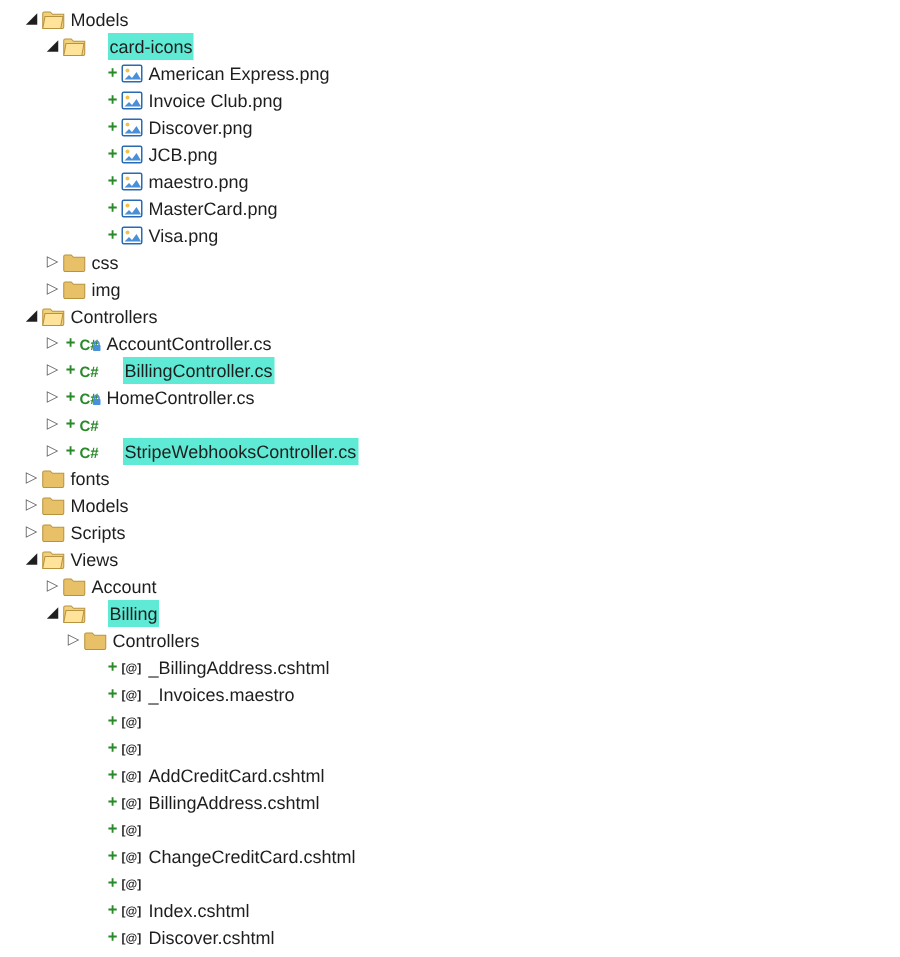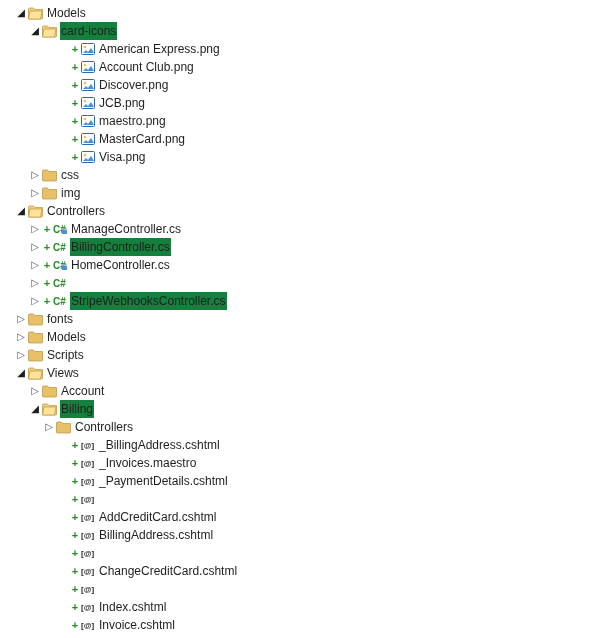--- a/index.html
+++ b/index.html
@@ -23,21 +23,21 @@
     width: 14px;
     text-align: center;
     font-size: 10px;
     color: #606060;
     cursor: pointer;
   }
   .arrow.expanded { color: #1e1e1e; font-size: 10px; }
   .spacer { width: 14px; display: inline-block; }
   .icon { width: 16px; height: 16px; display: inline-flex; align-items: center; justify-content: center; margin-right: 2px; }
   .label { padding: 0 1px; }
-  .hl { background: #15803d; }
+  .hl { background: #5eead4; margin-left: 12px; }
   .plus {
     width: 10px; text-align: center; color: #2a8a2a; font-weight: bold; font-size: 11px;
   }
 </style>
 </head>
 <body>
 
 <div class="row">
     <span class="spacer"></span>
     <span class="arrow expanded">◢</span>
@@ -84,21 +84,21 @@
     <span class="spacer"></span>
     <span class="spacer"></span>
     <span class="plus">+</span>
     <span class="icon">
       <svg width="16" height="16" viewBox="0 0 16 16">
     <rect x="1.5" y="2.5" width="13" height="11" rx="1" fill="#fff" stroke="#2a6bb0" stroke-width="1"></rect>
     <circle cx="5" cy="6" r="1.3" fill="#f3c14b"></circle>
     <path d="M3 12l3-3 2 2 3-4 3 5z" fill="#4a90d9"></path>
   </svg>
     </span>
-    <span class="label ">Account Club.png</span>
+    <span class="label ">Invoice Club.png</span>
   </div>
 <div class="row">
     <span class="spacer"></span>
     <span class="spacer"></span>
     <span class="spacer"></span>
     <span class="spacer"></span>
     <span class="spacer"></span>
     <span class="plus">+</span>
     <span class="icon">
       <svg width="16" height="16" viewBox="0 0 16 16">
@@ -213,21 +213,21 @@
     <span class="spacer"></span>
     <span class="arrow ">▷</span>
     <span class="plus">+</span>
     <span class="icon">
       <svg width="16" height="16" viewBox="0 0 16 16">
     <text x="1" y="12" font-family="Segoe UI,Arial" font-size="10" font-weight="700" fill="#2a8a2a">C#</text>
     <rect x="10" y="9" width="5" height="4" rx="0.5" fill="#4a90d9"></rect>
         <path d="M11 9v-1a1.5 1.5 0 0 1 3 0v1" fill="none" stroke="#4a90d9" stroke-width="1"></path>
   </svg>
     </span>
-    <span class="label ">ManageController.cs</span>
+    <span class="label ">AccountController.cs</span>
   </div>
 <div class="row">
     <span class="spacer"></span>
     <span class="spacer"></span>
     <span class="arrow ">▷</span>
     <span class="plus">+</span>
     <span class="icon">
       <svg width="16" height="16" viewBox="0 0 16 16">
     <text x="1" y="12" font-family="Segoe UI,Arial" font-size="10" font-weight="700" fill="#2a8a2a">C#</text>
 
@@ -388,21 +388,20 @@
     <span class="spacer"></span>
     <span class="spacer"></span>
     <span class="spacer"></span>
     <span class="spacer"></span>
     <span class="plus">+</span>
     <span class="icon">
       <svg width="16" height="16" viewBox="0 0 16 16">
     <text x="1" y="11" font-family="Segoe UI,Arial" font-size="8" font-weight="700" fill="#1e1e1e">[@]</text>
   </svg>
     </span>
-    <span class="label ">_PaymentDetails.cshtml</span>
   </div>
 <div class="row">
     <span class="spacer"></span>
     <span class="spacer"></span>
     <span class="spacer"></span>
     <span class="spacer"></span>
     <span class="spacer"></span>
     <span class="plus">+</span>
     <span class="icon">
       <svg width="16" height="16" viewBox="0 0 16 16">
@@ -497,14 +496,14 @@
     <span class="spacer"></span>
     <span class="spacer"></span>
     <span class="spacer"></span>
     <span class="spacer"></span>
     <span class="plus">+</span>
     <span class="icon">
       <svg width="16" height="16" viewBox="0 0 16 16">
     <text x="1" y="11" font-family="Segoe UI,Arial" font-size="8" font-weight="700" fill="#1e1e1e">[@]</text>
   </svg>
     </span>
-    <span class="label ">Invoice.cshtml</span>
+    <span class="label ">Discover.cshtml</span>
   </div>
 
 </body></html>

